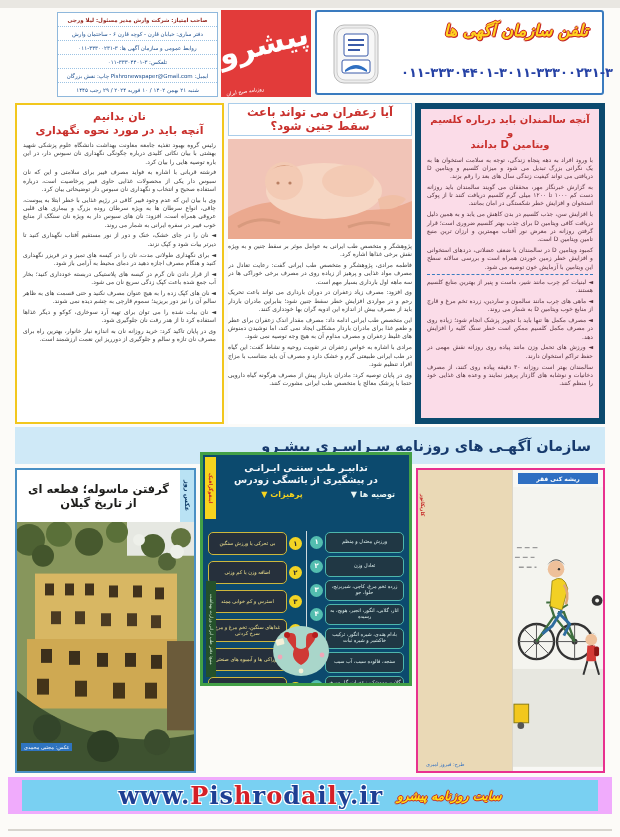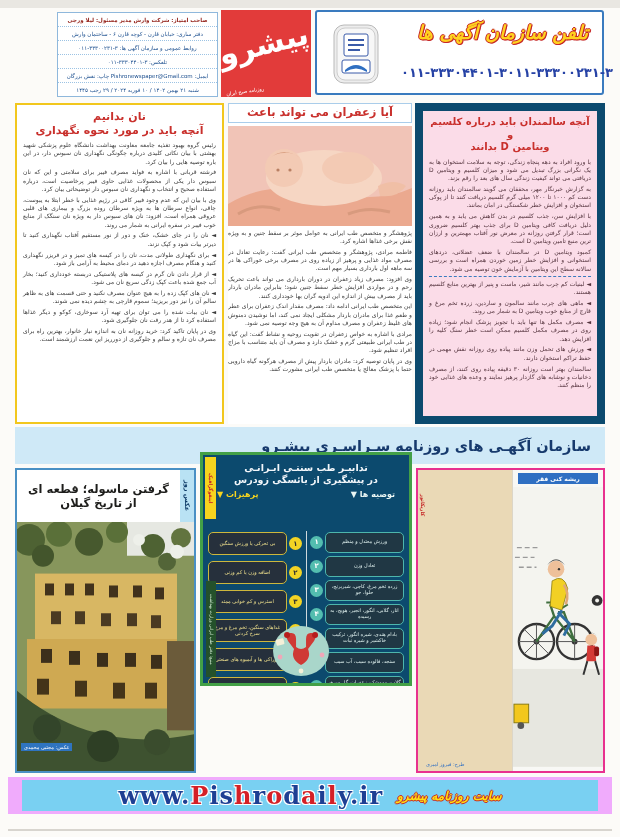--- a/index.html
+++ b/index.html
@@ -15,31 +15,31 @@
   .info-row:last-child{border-bottom:none;}
   .info-row.first{color:#96271f;font-weight:bold;}
 
   #masthead{position:absolute;top:10px;left:221px;width:90px;height:87px;background:#e23b3a;overflow:hidden;}
   .masthead-title{position:absolute;top:16px;left:2px;width:86px;color:#fff;font-weight:bold;
                   font-size:30px;transform:rotate(-14deg);text-align:center;}
   .masthead-sub{position:absolute;bottom:3px;left:5px;color:#fff;font-size:5px;transform:rotate(-8deg);}
 
   #phone-box{position:absolute;top:10px;left:315px;width:289px;height:85px;background:#fff;
              border:2px solid #3a7bbf;border-radius:3px;box-sizing:border-box;}
-  .phone-title{position:absolute;top:9px;right:14px;font-size:19px;font-weight:bold;font-style:italic;
+  .phone-title{position:absolute;top:9px;right:14px;font-size:16px;font-weight:bold;font-style:italic;
                color:#ffd21e;text-shadow:1px 0 #c62828,-1px 0 #c62828,0 1px #c62828,0 -1px #c62828,1px 1px #c62828;}
   .phone-nums{position:absolute;bottom:13px;right:12px;left:84px;display:flex;justify-content:space-between;
               direction:ltr;color:#2743a6;font-weight:bold;font-size:13px;letter-spacing:0.5px;}
   .fax{position:absolute;left:16px;top:12px;width:46px;height:60px;}
 
   
   .article{position:absolute;top:103px;height:321px;overflow:hidden;background:#fff;box-sizing:border-box;}
   #art-bread{left:15px;width:209px;border:2px solid #f2c71d;padding:4px 6px;}
   #art-saffron{left:228px;width:184px;}
-  #art-calcium{left:415px;width:190px;border:8px solid #0c4a6e;background:#fbdce8;padding:4px 6px;}
+  #art-calcium{left:415px;width:190px;border:6px solid #0c4a6e;background:#fbdce8;padding:4px 6px;}
   .art-title{color:#c9302c;font-weight:bold;text-align:center;font-size:11px;line-height:13.5px;margin:1px 0 4px;}
   #art-saffron .art-title{border:1px solid #aacdea;padding:2px 0;margin:0 0 3px;font-size:11.5px;}
   #art-calcium .art-title{font-size:10px;line-height:12.5px;}
   .art-body p{font-size:6px;line-height:8.3px;color:#3c3c3c;text-align:justify;margin:0 0 2.5px;}
   #art-calcium .art-body p{color:#55343e;}
   .divider{border-top:1px dashed #3a7bbf;margin:3px 0;}
   .baby-photo{width:100%;height:100px;display:block;margin:0 0 3px;}
 
   
   #ad-band{position:absolute;top:427px;left:15px;width:590px;height:37px;background:#cfe9f7;
@@ -59,21 +59,21 @@
   .photo-img svg{width:100%;height:100%;display:block;}
   .photo-credit{position:absolute;left:4px;bottom:20px;background:#2f74c0;color:#fff;font-size:5px;padding:1px 3px;}
 
   
   #infographic{position:absolute;top:452px;left:200px;width:212px;height:234px;background:#0c4a6e;
                border:3px solid #43a047;box-sizing:border-box;overflow:hidden;}
   .ig-tab{position:absolute;top:2px;left:2px;width:11px;height:62px;background:#f7d41e;
           display:flex;align-items:center;justify-content:center;}
   .ig-tab span{writing-mode:vertical-rl;font-size:5px;font-weight:bold;color:#c62828;white-space:nowrap;}
   .ig-title{margin-top:7px;text-align:center;color:#f2f6fa;font-weight:bold;font-size:9.5px;line-height:12px;}
-  .ig-heads{display:flex;justify-content:space-between;direction:ltr;padding:4px 14px 0;}
+  .ig-heads{display:flex;justify-content:flex-end;direction:ltr;padding:4px 14px 0;gap:48px;}
   .ig-heads span{font-size:8px;font-weight:bold;}
   .head-avoid{color:#f7d41e;}
   .head-rec{color:#eaf6f4;}
   .ig-line{position:absolute;left:50%;top:76px;bottom:10px;width:1px;background:#cfd8dc;}
   .col{position:absolute;top:76px;display:flex;flex-direction:column;}
   .col-rec{left:52%;right:5px;gap:2px;}
   .col-avoid{left:5px;right:52%;gap:4px;}
   .ig-item{display:flex;align-items:center;direction:ltr;}
   .ig-item.rec{height:22px;}
   .ig-item.avoid{height:25px;}
@@ -166,20 +166,21 @@
         <p>◄ از قرار دادن نان گرم در کیسه های پلاستیکی دربسته خودداری کنید؛ بخار آب جمع شده باعث کپک زدگی سریع نان می شود.</p>
         <p>◄ نان های کپک زده را به هیچ عنوان مصرف نکنید و حتی قسمت های به ظاهر سالم آن را نیز دور بریزید؛ سموم قارچی به چشم دیده نمی شوند.</p>
         <p>◄ نان بیات شده را می توان برای تهیه آرد سوخاری، کوکو و دیگر غذاها استفاده کرد تا از هدر رفت نان جلوگیری شود.</p>
         <p>وی در پایان تاکید کرد: خرید روزانه نان به اندازه نیاز خانوار، بهترین راه برای مصرف نان تازه و سالم و جلوگیری از دورریز این نعمت ارزشمند است.</p>
       </div>
   </div>
 
   <div class="article" id="art-saffron">
     <div class="art-title">
       <div>آیا زعفران می تواند باعث</div>
+      <div>سقط جنین شود؟</div>
     </div>
     <svg class="baby-photo" viewBox="0 0 184 100" preserveAspectRatio="none">
       <rect width="184" height="100" fill="#f3c9bd"></rect>
       <rect width="184" height="100" fill="#eebdb0" opacity="0.4"></rect>
       <path d="M0 78 Q40 54 92 66 Q150 78 184 62 L184 100 L0 100 Z" fill="#eba98f"></path>
       <ellipse cx="96" cy="52" rx="58" ry="28" fill="#f6d6c3"></ellipse>
       <circle cx="56" cy="42" r="19" fill="#f3cab4"></circle>
       <path d="M42 32 Q56 20 72 32 Q64 26 56 27 Q48 27 42 32 Z" fill="#d9a183"></path>
       <ellipse cx="120" cy="42" rx="26" ry="16" fill="#f3cab4"></ellipse>
       <path d="M150 60 Q166 52 178 60 Q170 72 152 70 Z" fill="#f0bfa6"></path>

